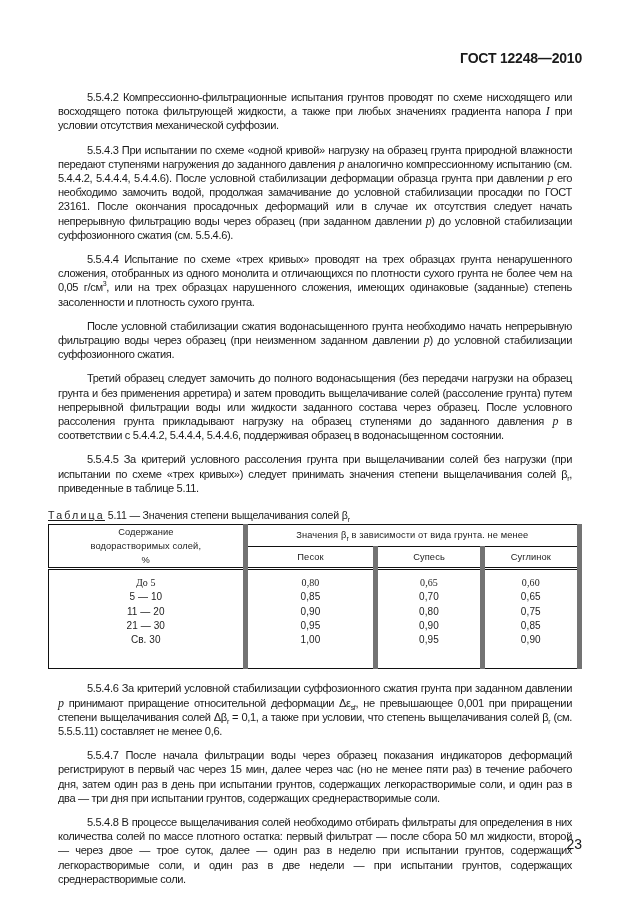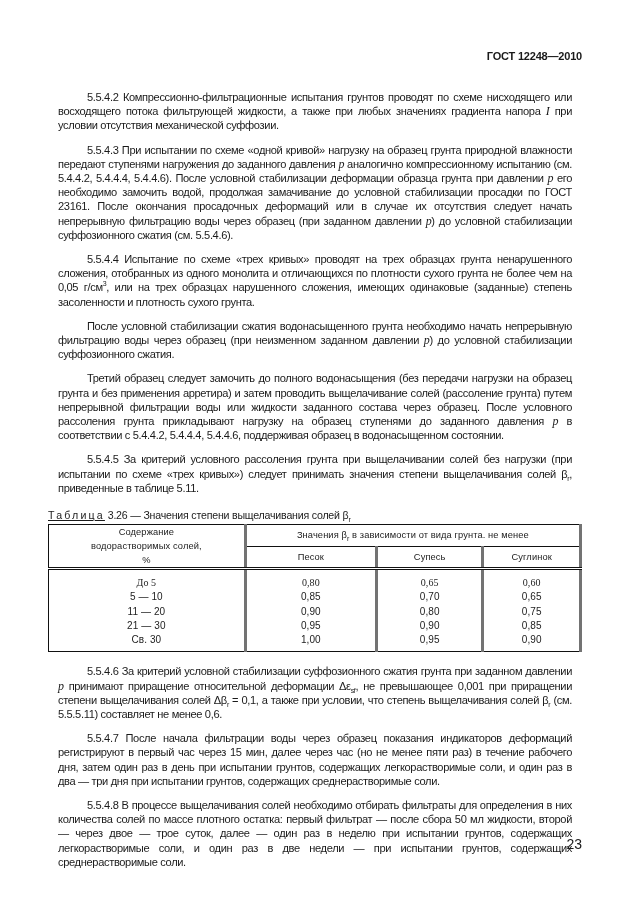--- a/index.html
+++ b/index.html
@@ -2,49 +2,49 @@
 <html><head>
 <meta charset="utf-8">
 <style>
   html, body { margin: 0; padding: 0; background: #ffffff; }
   body {
     width: 630px; height: 913px; position: relative; overflow: hidden;
     font-family: "Liberation Sans", sans-serif; color: #1a1a1a;
   }
   .header {
     position: absolute; top: 50px; right: 48px;
-    font-weight: bold; font-size: 11px; letter-spacing: -0.2px;
+    font-weight: bold; font-size: 14px; letter-spacing: -0.2px;
   }
   .content {
     position: absolute; left: 48px; top: 80px; width: 534px;
     font-size: 11.1px; line-height: 14.2px; letter-spacing: -0.35px;
   }
   .para { margin: 10px; text-align: justify; text-indent: 29px; }
   .nowrap-gap { margin-top: 1px; }
   i.v { font-family: "Liberation Serif", serif; font-style: italic; font-size: 12px; }
   sub, sup { font-size: 7px; line-height: 0; }
   .table-caption {
     margin-top: 13px; margin-bottom: 2px; font-size: 10.6px; letter-spacing: -0.2px;
   }
   .table-caption .sp { letter-spacing: 2.2px; text-decoration: underline; }
   table.data {
     width: 534px; border-collapse: collapse; font-size: 9.3px;
     letter-spacing: 0.1px; color: #222;
   }
   table.data td, table.data th {
-    border-left: 1px solid #111; border-right: 3px solid #737373;
+    border-left: 1px solid #111; border-right: 5px solid #737373;
     font-weight: normal; text-align: center; padding: 0;
   }
   table.data thead th { border-top: 1px solid #111; border-bottom: 1px solid #111; }
   table.data thead tr.r1 th { height: 18px; }
   table.data thead tr.r2 th { height: 18px; margin-top: 44px; }
   table.data thead { border-bottom: 3px double #111; }
   table.data tbody td { height: 13.6px; font-size: 10px; }
   table.data tbody tr:first-child td { padding-top: 6px; font-family: Liberation Serif, serif; }
-  table.data tbody tr:last-child td { padding-bottom: 4px; border-bottom: 1px solid #111; }
+  table.data tbody tr:last-child td { padding-bottom: 21px; border-bottom: 1px solid #111; }
   .after-table { margin-top: 12px; }
   .page-number {
     position: absolute; top: 836px; right: 48px; font-size: 14px;
   }
 </style>
 </head>
 <body>
 
 <div class="header">ГОСТ 12248—2010</div>
 
@@ -57,21 +57,21 @@
   <p class="para"><span>5.5.4.4 Испытание по схеме «трех кривых» проводят на трех образцах грунта ненарушенного сложения, отобранных из одного монолита и отличающихся по плотности сухого грунта не более чем на 0,05 г/см</span><sup>3</sup><span>, или на трех образцах нарушенного сложения, имеющих одинаковые (заданные) степень засоленности и плотность сухого грунта.</span></p>
 
 
 
   <p class="para nowrap-gap"><span>После условной стабилизации сжатия водонасыщенного грунта необходимо начать непрерывную фильтрацию воды через образец (при неизменном заданном давлении</span> <i class="v">p</i><span>) до условной стабилизации суффозионного сжатия.</span></p>
 
   <p class="para nowrap-gap"><span>Третий образец следует замочить до полного водонасыщения (без передачи нагрузки на образец грунта и без применения арретира) и затем проводить выщелачивание солей (рассоление грунта) путем непрерывной фильтрации воды или жидкости заданного состава через образец. После условного рассоления грунта прикладывают нагрузку на образец ступенями до заданного давления</span> <i class="v">p</i> <span>в соответствии с 5.4.4.2, 5.4.4.4, 5.4.4.6, поддерживая образец в водонасыщенном состоянии.</span></p>
 
   <p class="para"><span>5.5.4.5 За критерий условного рассоления грунта при выщелачивании солей без нагрузки (при испытании по схеме «трех кривых») следует принимать значения степени выщелачивания солей β</span><sub>r</sub><span>, приведенные в таблице 5.11.</span></p>
 
-  <div class="table-caption"><span class="sp">Таблица</span> <span>3.26 — Значения степени выщелачивания солей β</span><sub>r</sub></div>
+  <div class="table-caption"><span class="sp">Таблица</span> <span>5.11 — Значения степени выщелачивания солей β</span><sub>r</sub></div>
 
   <table class="data">
     <colgroup>
         <col style="width:197px">
         <col style="width:132px">
         <col style="width:107px">
         <col style="width:98px">
       </colgroup>
     <thead>
       <tr class="r1">

